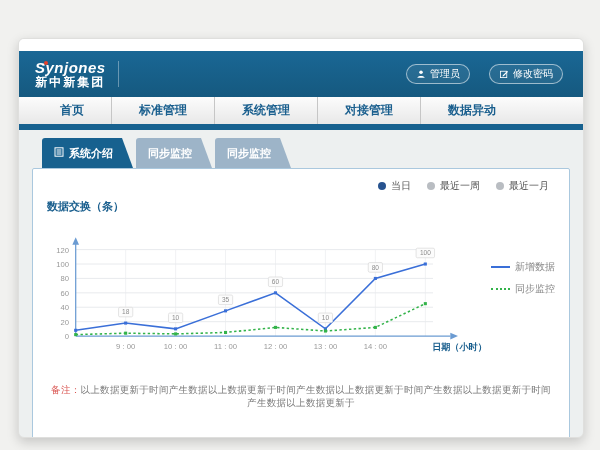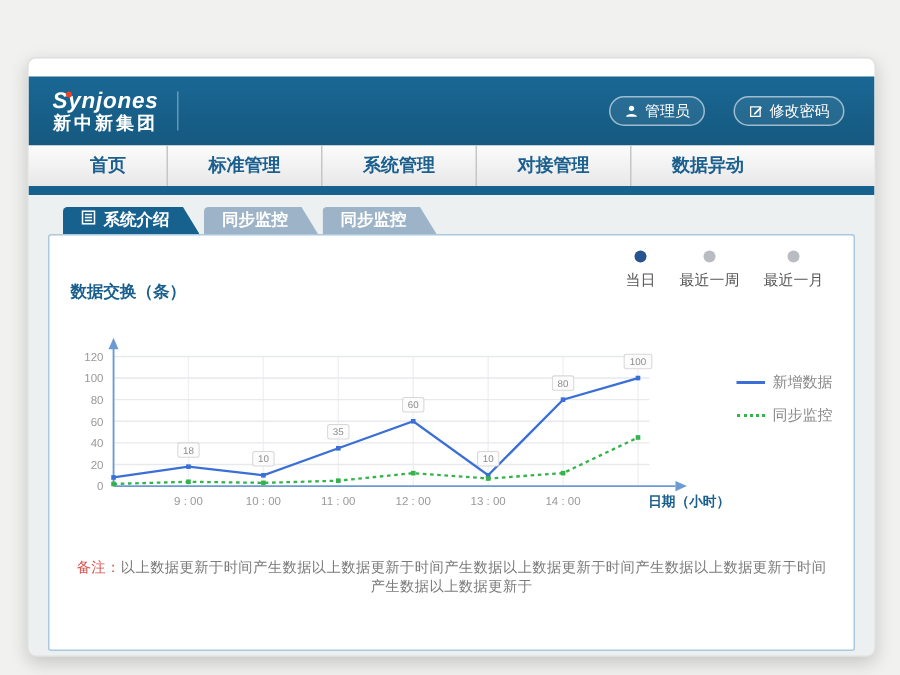--- a/index.html
+++ b/index.html
@@ -41,35 +41,35 @@
   .nav-item{
     font-size:12px;font-weight:bold;color:#1a5f8e;padding:0 27px;cursor:pointer;
     line-height:27px;
   }
   .nav-item + .nav-item{border-left:1px solid #c6c6c6;}
   .accent-bar{height:6px;background:#17618f;}
   
   .content{padding:8px 13px 0;}
   .tabs{display:flex;margin-left:10px;}
   .tab{
-    height:18px;line-height:21px;color:#fff;font-size:11px;font-weight:bold;
+    height:30px;line-height:21px;color:#fff;font-size:11px;font-weight:bold;
     padding:0 20px 0 12px;margin-right:3px;cursor:pointer;
     clip-path:polygon(0 0,calc(100% - 11px) 0,100% 100%,0 100%);
     border-radius:3px 0 0 0;display:flex;align-items:center;gap:5px;
   }
   .tab.active{background:#17618f;}
   .tab.inactive{background:#9db4c8;}
   .tab svg{width:10px;height:10px;}
   .panel{
     background:#fff;border:1px solid #aac8de;border-radius:2px;
     height:276px;position:relative;
   }
   
   .radio-row{position:absolute;top:10px;right:20px;display:flex;gap:16px;}
-  .radio-item{display:flex;align-items:center;gap:5px;cursor:pointer;flex-direction:column;}
+  .radio-item{display:flex;align-items:center;gap:5px;cursor:pointer;}
   .radio-dot{width:8px;height:8px;border-radius:50%;}
   .radio-dot.on{background:#27538f;}
   .radio-dot.off{background:#b9bdc2;}
   .radio-label{font-size:10px;color:#555;}
   
   .ylabel{margin:30px 0 0 14px;color:#1a5f8e;font-size:11px;font-weight:bold;}
   .chart-row{display:flex;align-items:flex-start;margin-top:2px;}
   .chart-svg{margin-left:4px;flex:none;}
   .legend{margin:44px 0 0 2px;display:flex;flex-direction:column;gap:8px;}
   .legend-item{display:flex;align-items:center;gap:5px;}

